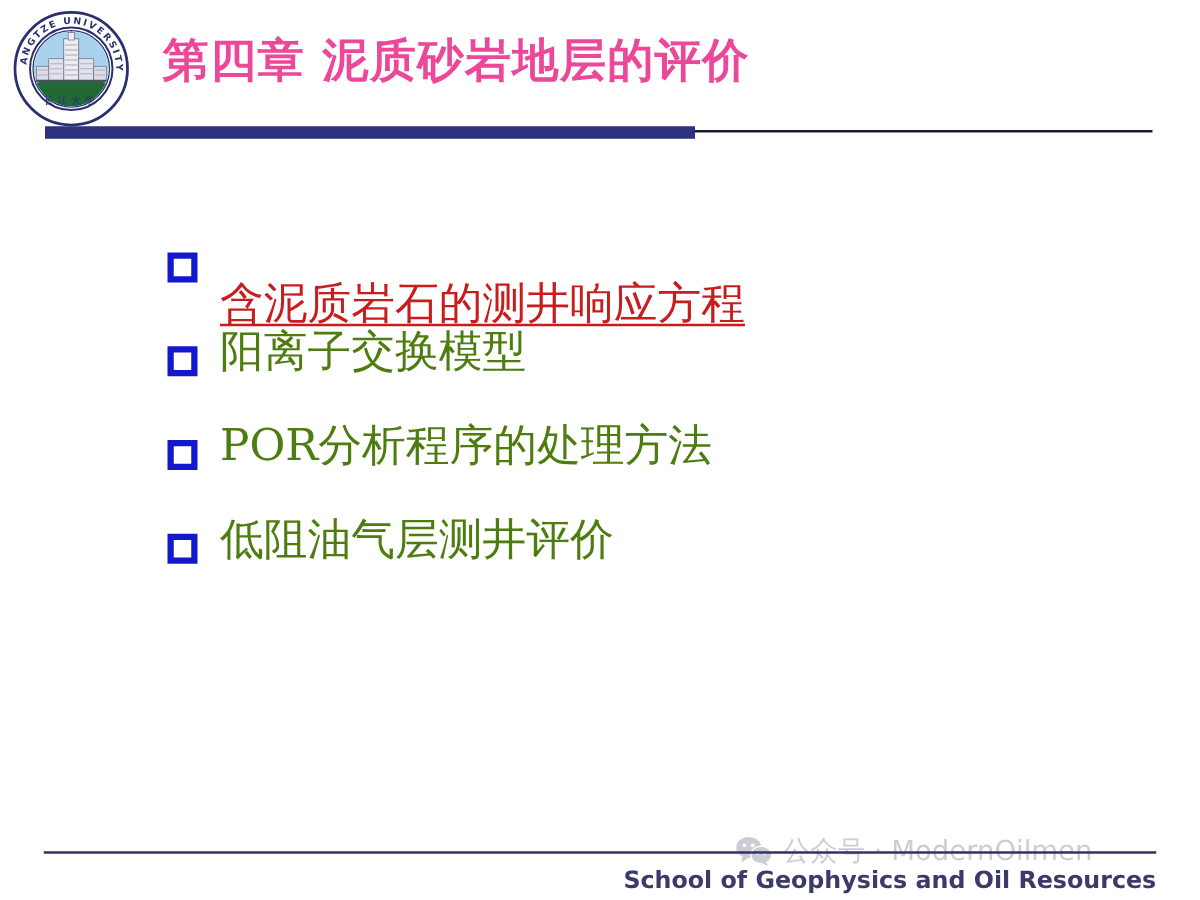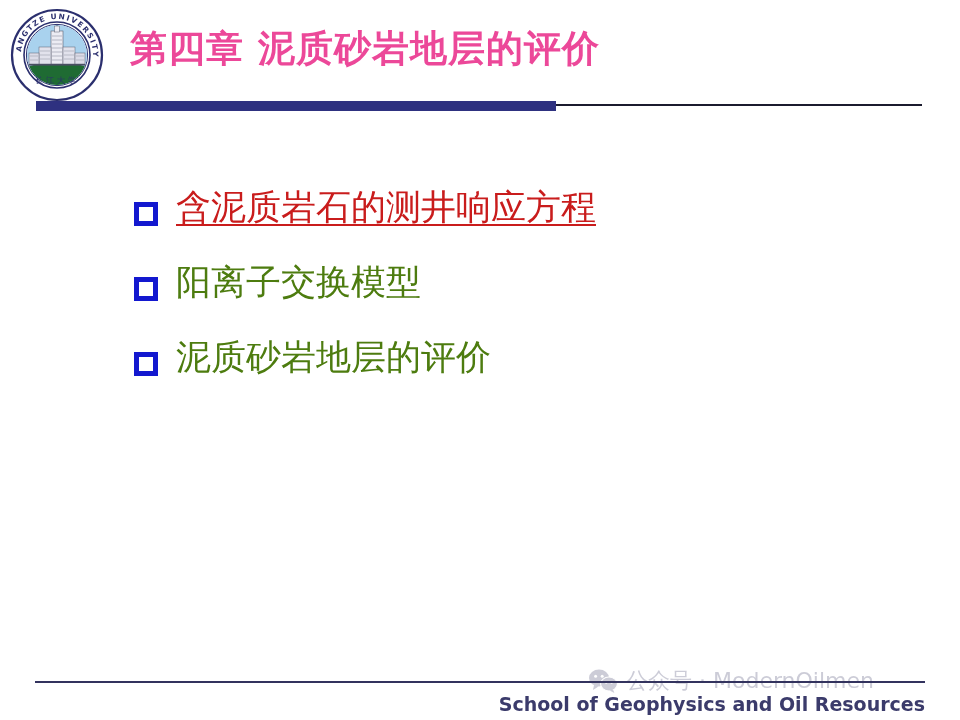--- a/index.html
+++ b/index.html
@@ -106,20 +106,21 @@
   .bullet-text.serif-lead {
     font-family: "DejaVu Serif", "Liberation Serif", serif;
   }
   .bullet-text.highlight {
     color: #c91c1c;
     text-decoration: underline;
     text-decoration-thickness: 2px;
     text-underline-offset: 5px;
     font-family: "DejaVu Serif", "Liberation Serif", serif;
     font-weight: 500;
+    margin-top: 36px;
   }
 
   
   #footer-rule {
     position: absolute;
     left: 35px;
     top: 681px;
     width: 890px;
     height: 2px;
     background: #33335e;
@@ -236,24 +237,28 @@
     <div class="bullet-row">
       <span class="bullet-marker"></span>
       <span class="bullet-text highlight">含泥质岩石的测井响应方程</span>
     </div>
 
     <div class="bullet-row">
       <span class="bullet-marker"></span>
       <span class="bullet-text">阳离子交换模型</span>
     </div>
 
-
-    <div class="bullet-row">
-      <span class="bullet-marker"></span>
-      <span class="bullet-text">泥质砂岩地层的评价</span>
+    <div class="bullet-row">
+      <span class="bullet-marker"></span>
+      <span class="bullet-text serif-lead">POR分析程序的处理方法</span>
+    </div>
+
+    <div class="bullet-row">
+      <span class="bullet-marker"></span>
+      <span class="bullet-text">低阻油气层测井评价</span>
     </div>
 
   </div>
 
   <div id="watermark">
     <svg id="watermark-icon" viewBox="0 0 30 26" aria-hidden="true">
       <ellipse cx="11" cy="10" rx="10" ry="8.4" fill="#9a9ab0"></ellipse>
       <path d="M 6 17 L 5 22 L 10.5 18.4 Z" fill="#9a9ab0"></path>
       <circle cx="7.6" cy="8.2" r="1.5" fill="#ffffff"></circle>
       <circle cx="14.2" cy="8.2" r="1.5" fill="#ffffff"></circle>

